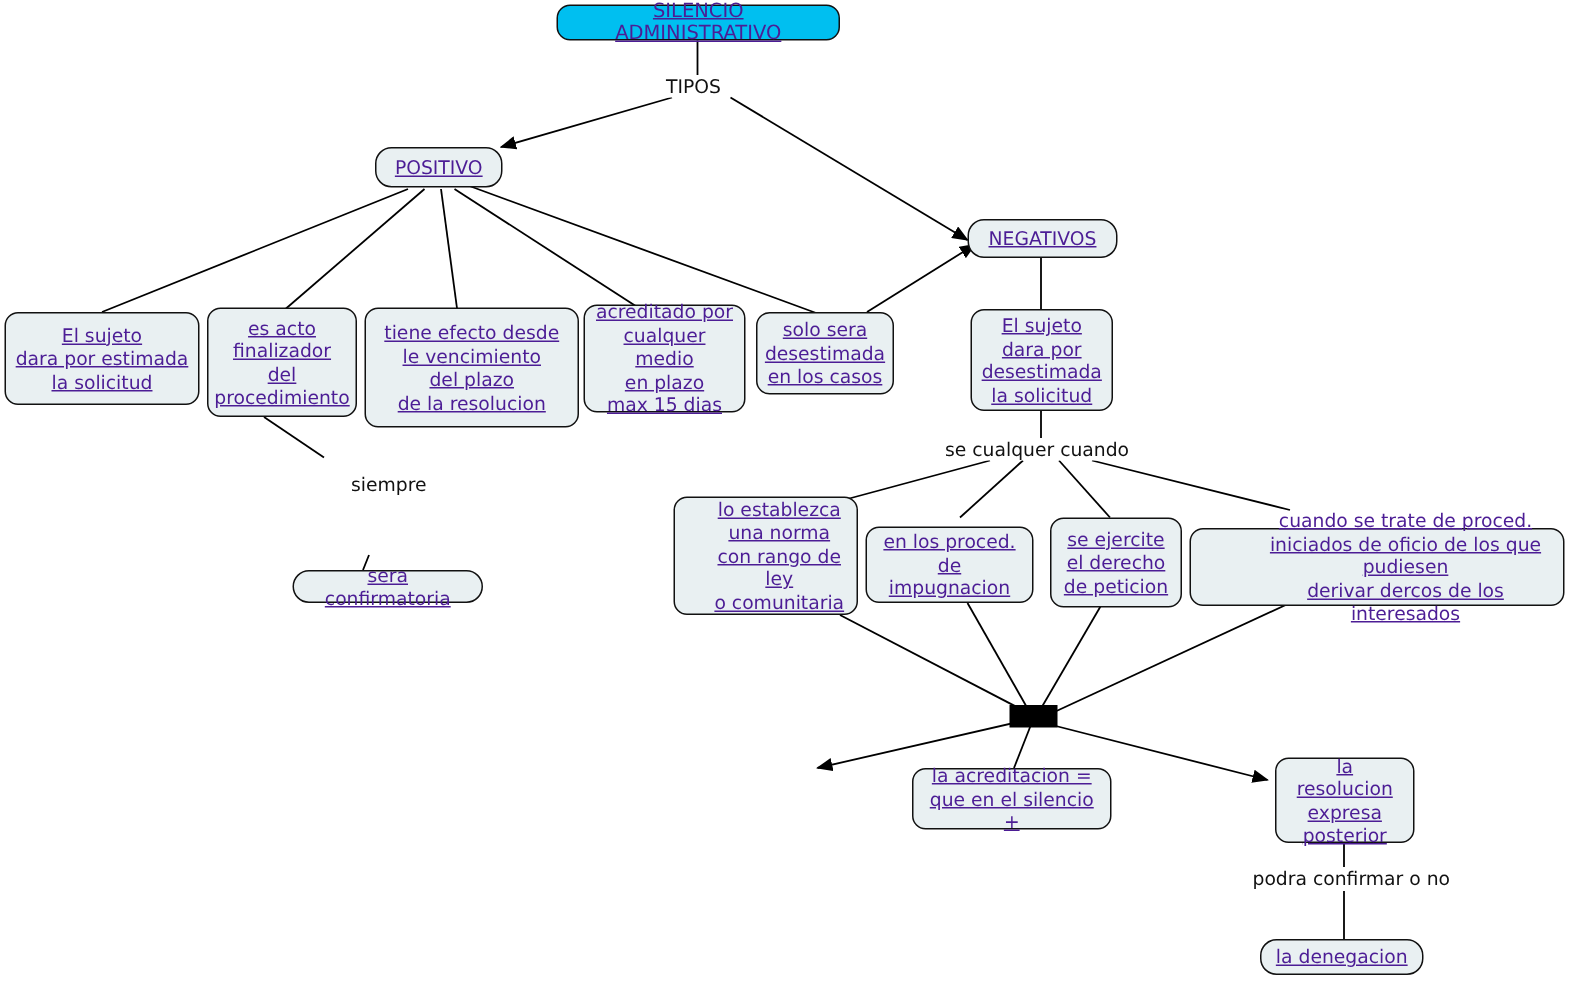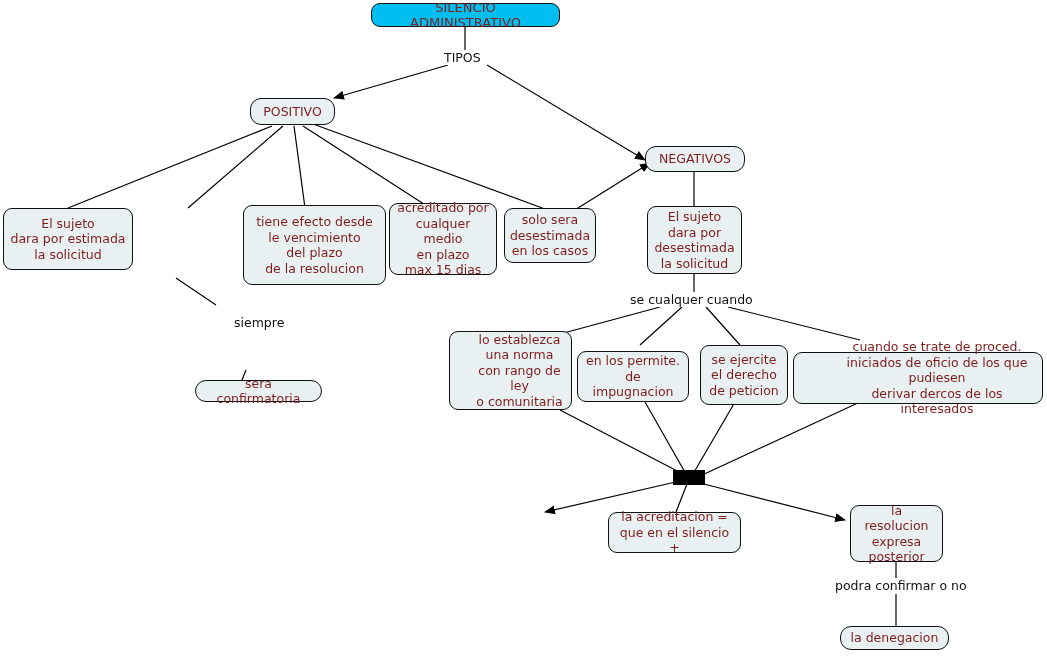--- a/index.html
+++ b/index.html
@@ -14,26 +14,27 @@
   .node{
     position:absolute;
     box-sizing:border-box;
     background:#e9f0f2;
     border:1px solid #111111;
     border-radius:9px;
     display:flex;
     align-items:center;
     justify-content:center;
     text-align:center;
-    color:#7f1d1d;
+    color:#4c1d95;
     font-size:12.5px;
     line-height:15.5px;
     white-space:pre-line;
     padding:3px 6px;
     z-index:3;
+    text-decoration:underline;
   }
   .node.root{
     background:#00bff0;
     border:1px solid #111111;
     border-radius:9px;
     font-size:13px;
   }
   .node.pill{border-radius:11px;}
   .linklabel{
     position:absolute;
@@ -109,20 +110,24 @@
   <div class="node root" style="left:371px;top:3px;width:189px;height:24px;">SILENCIO ADMINISTRATIVO</div>
 
   <div class="linklabel" style="left:441px;top:50px;">TIPOS</div>
 
   <div class="node pill" style="left:250px;top:98px;width:85px;height:27px;">POSITIVO</div>
   <div class="node pill" style="left:645px;top:146px;width:100px;height:26px;">NEGATIVOS</div>
 
   <div class="node" style="left:3px;top:208px;width:130px;height:62px;">El sujeto
 dara por estimada
 la solicitud</div>
+  <div class="node" style="left:138px;top:205px;width:100px;height:73px;">es acto
+finalizador
+del
+procedimiento</div>
   <div class="node" style="left:243px;top:205px;width:143px;height:80px;">tiene efecto desde
 le vencimiento
 del plazo
 de la resolucion</div>
   <div class="node" style="left:389px;top:203px;width:108px;height:72px;">acreditado por
 cualquer medio
 en plazo
 max 15 dias</div>
   <div class="node" style="left:504px;top:208px;width:92px;height:55px;">solo sera
 desestimada
@@ -135,21 +140,21 @@
 dara por
 desestimada
 la solicitud</div>
 
   <div class="linklabel" style="left:627px;top:292px;">se cualquer cuando</div>
 
   <div class="node" style="left:449px;top:331px;width:123px;height:79px;padding-left:24px;">lo establezca
 una norma
 con rango de ley
 o comunitaria</div>
-  <div class="node" style="left:577px;top:351px;width:112px;height:51px;">en los permite.
+  <div class="node" style="left:577px;top:351px;width:112px;height:51px;">en los proced.
 de impugnacion</div>
   <div class="node" style="left:700px;top:345px;width:88px;height:60px;">se ejercite
 el derecho
 de peticion</div>
   <div class="node" style="left:793px;top:352px;width:250px;height:52px;padding-left:44px;">cuando se trate de proced.
 iniciados de oficio de los que pudiesen
 derivar dercos de los interesados</div>
 
   <div class="junction" style="left:673px;top:470px;width:32px;height:15px;"></div>
 

